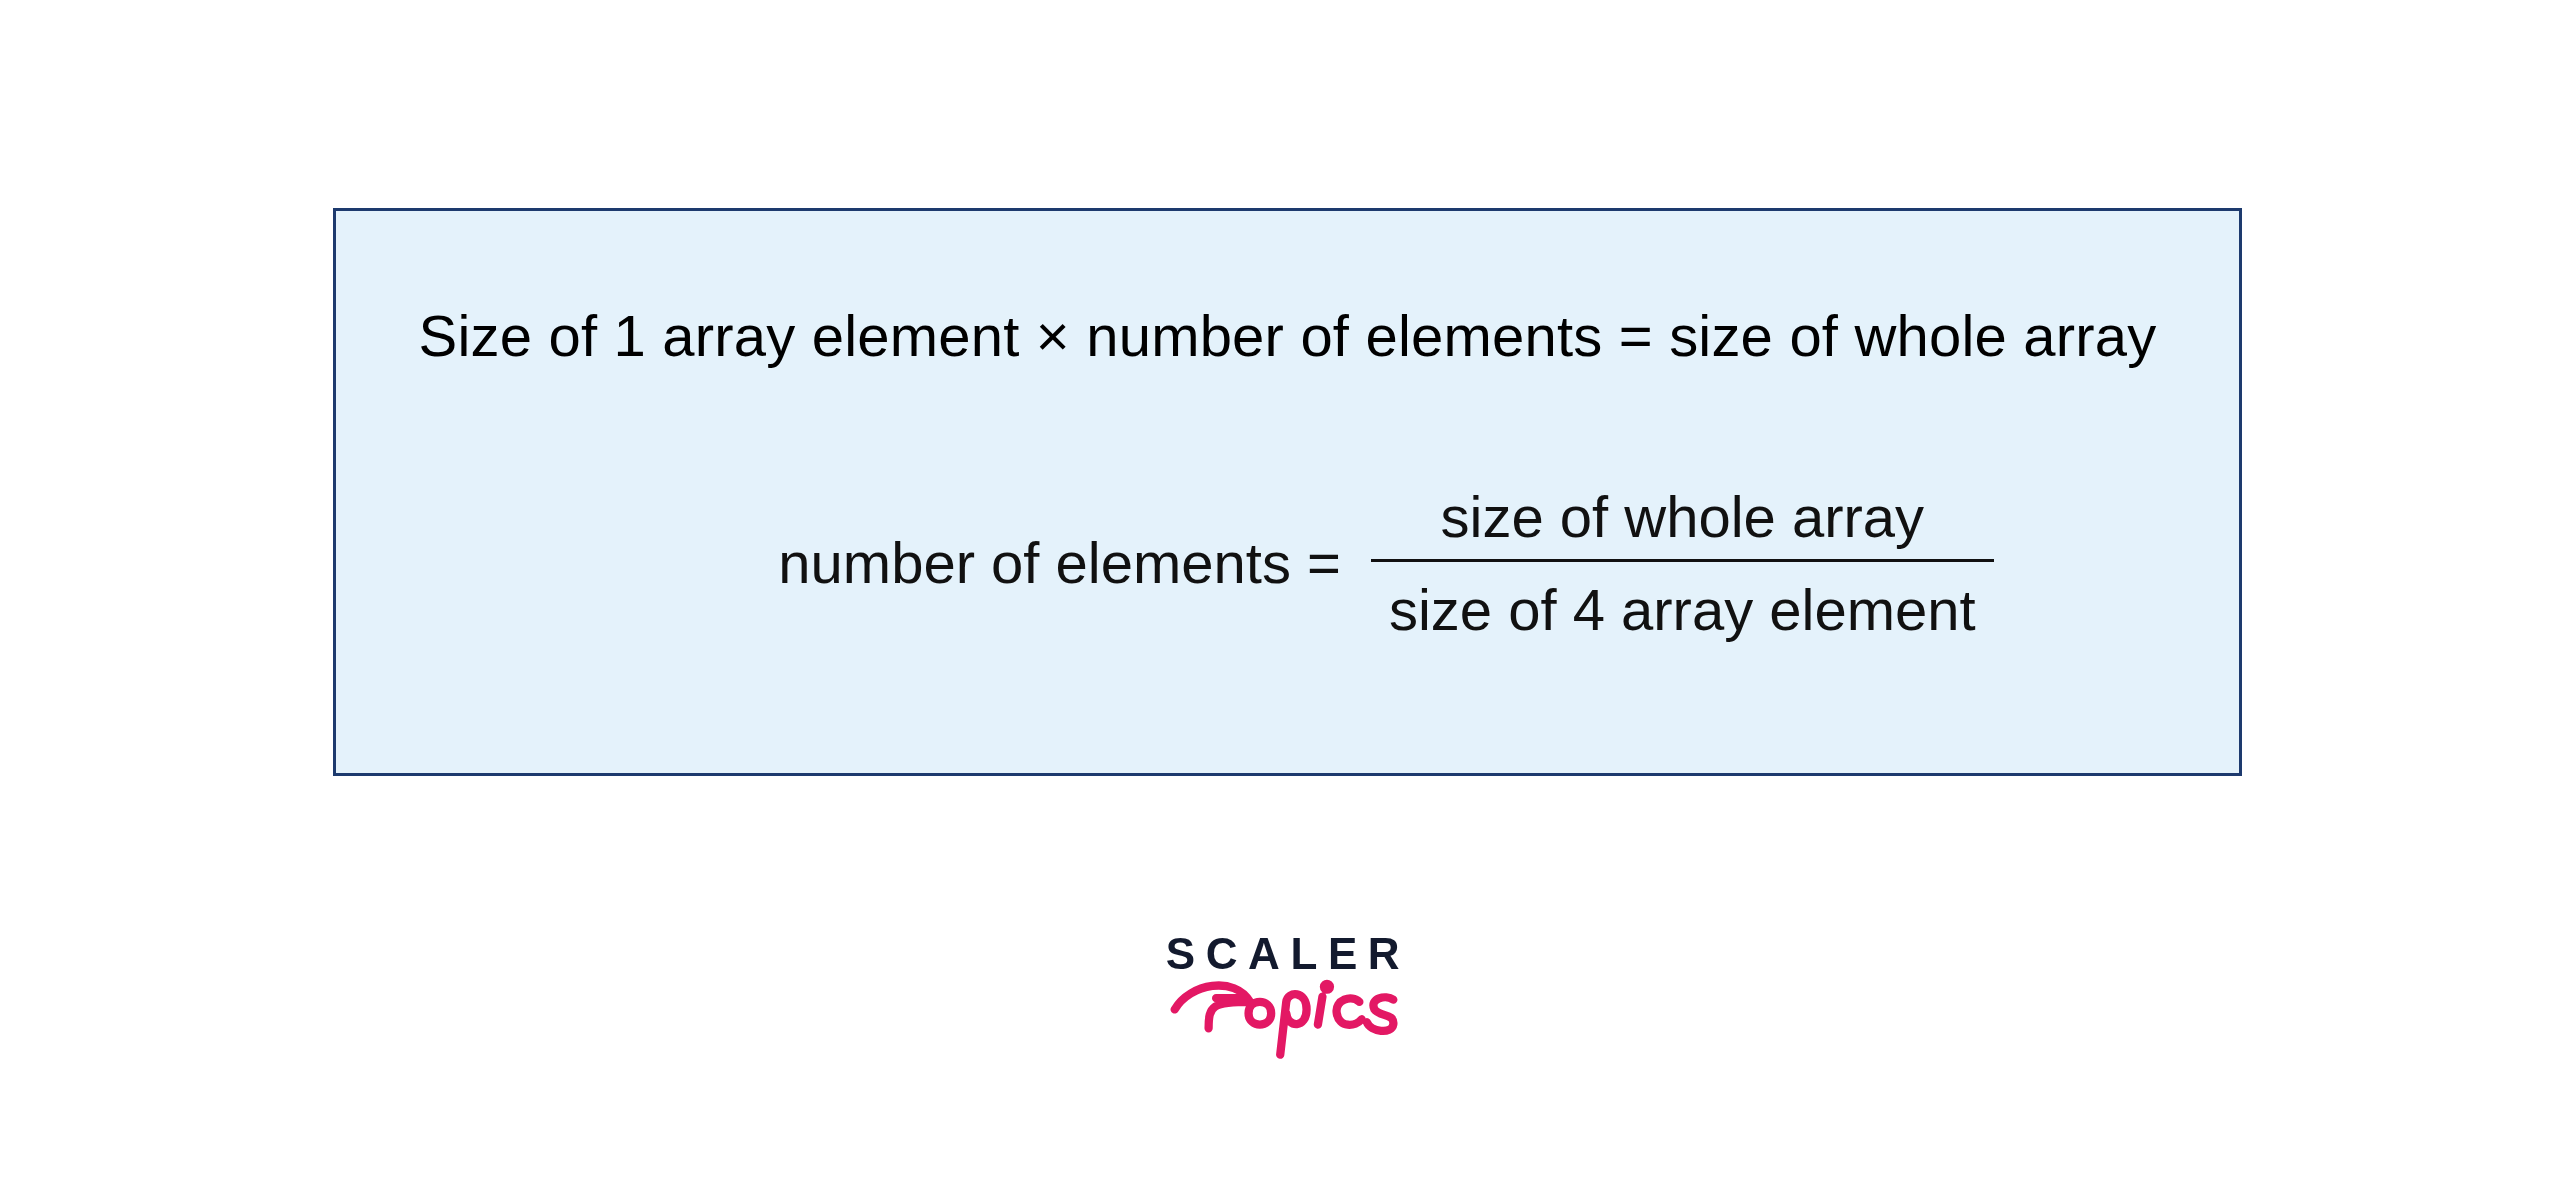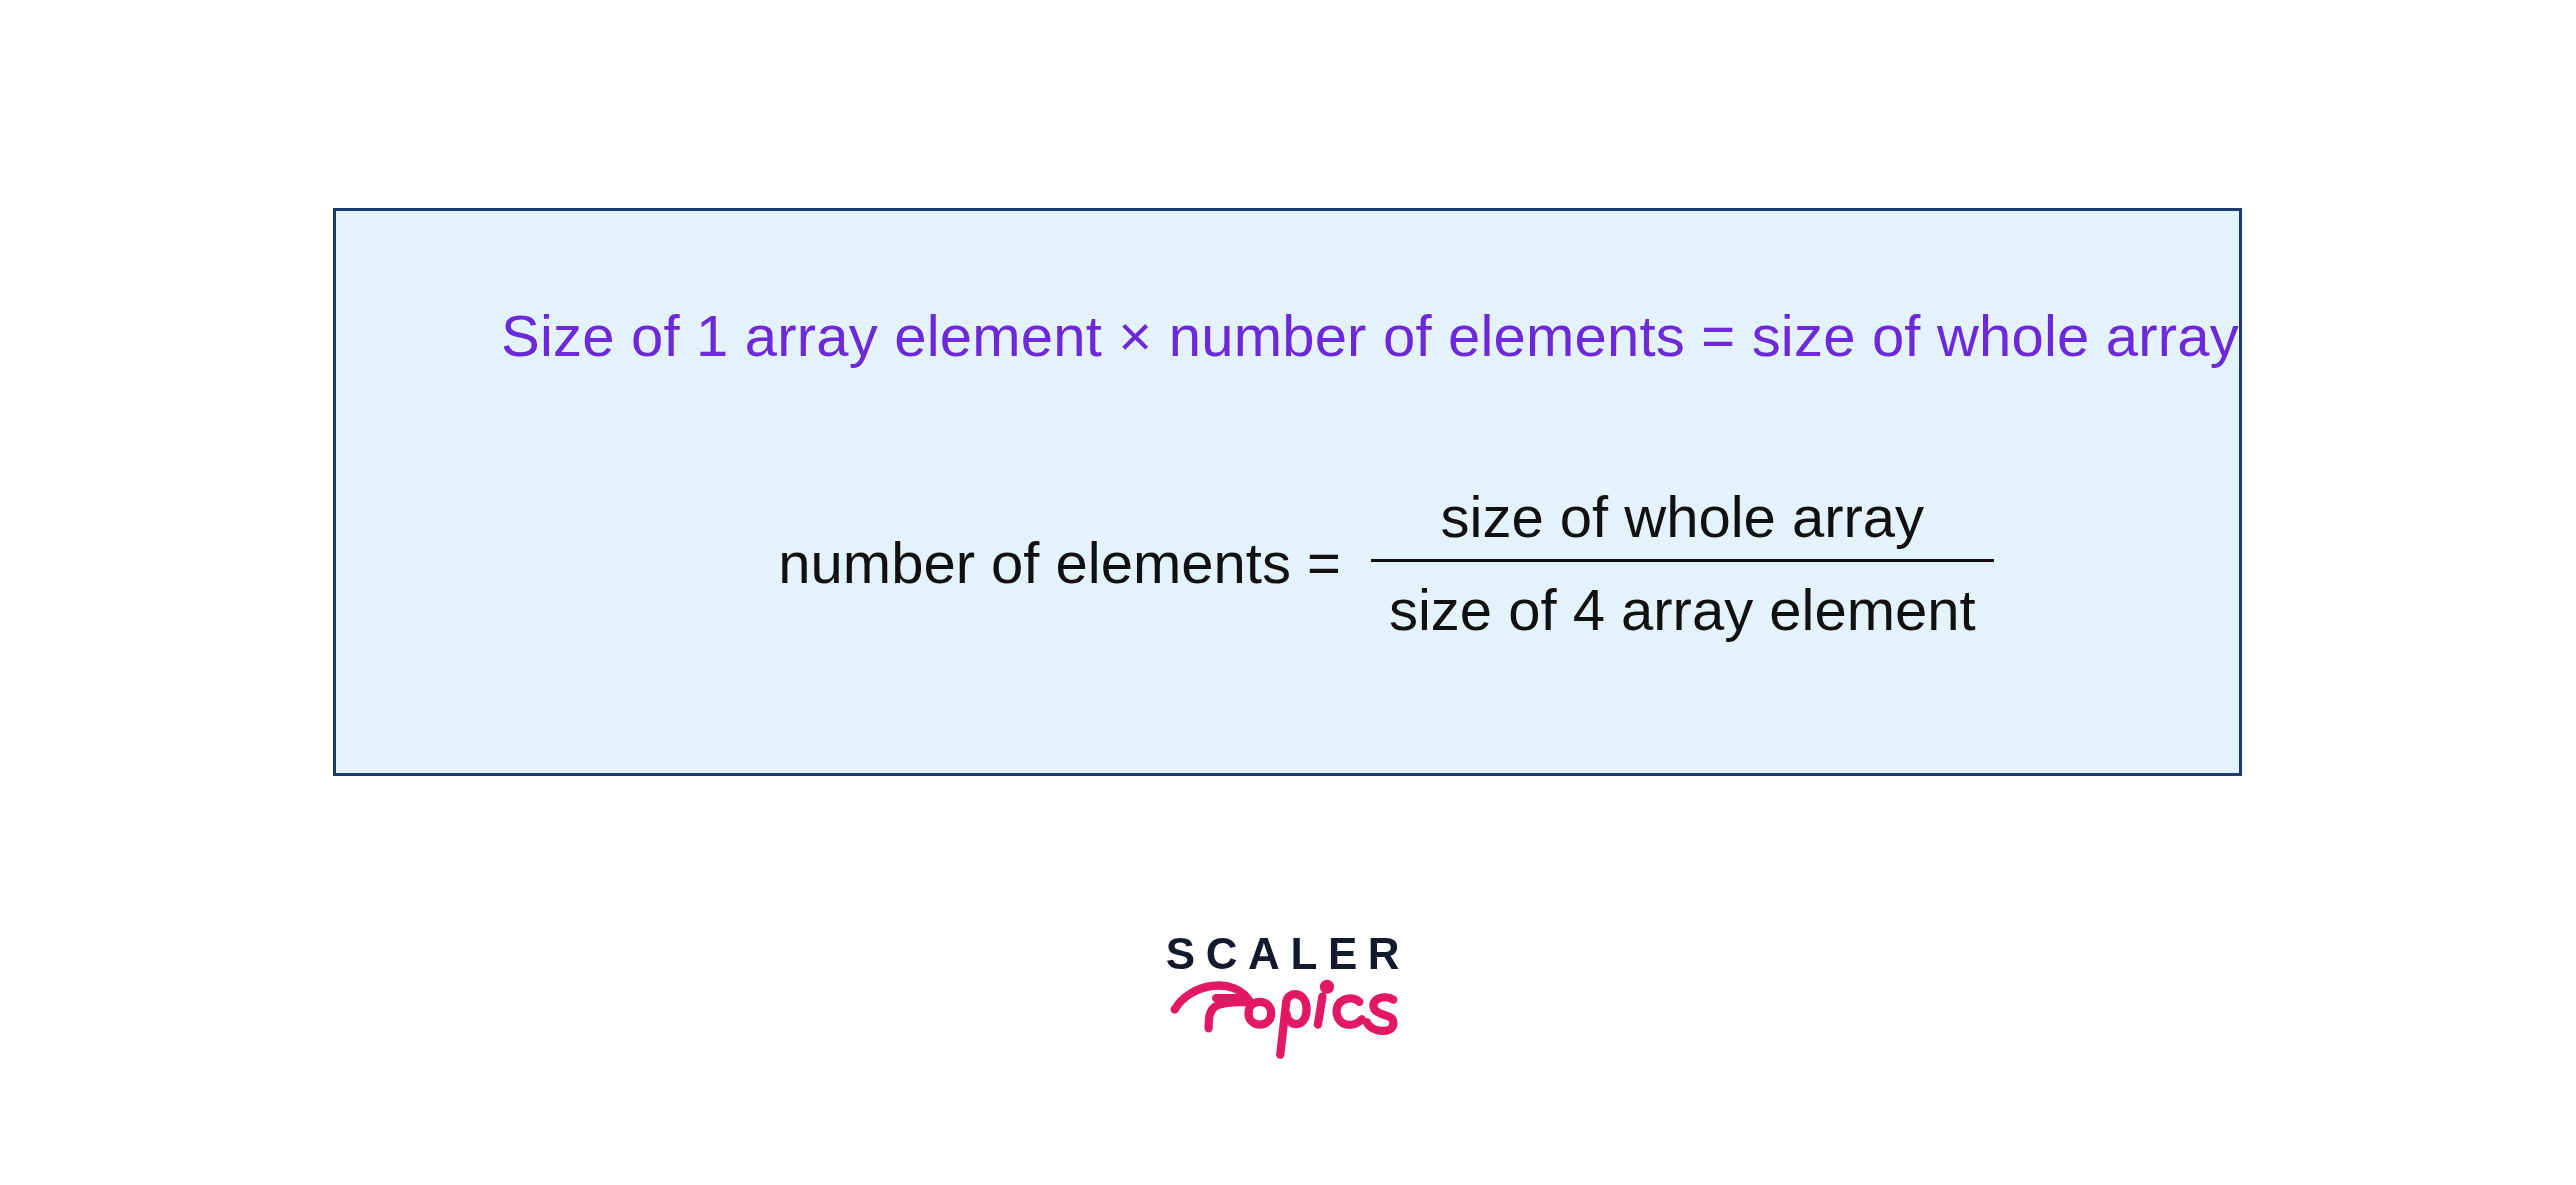--- a/index.html
+++ b/index.html
@@ -15,22 +15,22 @@
     left: 333px;
     top: 208px;
     width: 1909px;
     height: 568px;
     background: #e4f2fb;
     border: 3px solid #1d3a6e;
     padding-top: 91px;
   }
   .line1 {
     font-size: 58px;
-    color: #6d28d9;
-    text-align: right;
+    color: #000000;
+    text-align: center;
     font-weight: 400;
     letter-spacing: 0.2px;
   }
   .line2-wrap {
     margin-top: 114px;
     padding-left: 197px;
     display: flex;
     align-items: center;
     justify-content: center;
     gap: 30px;

